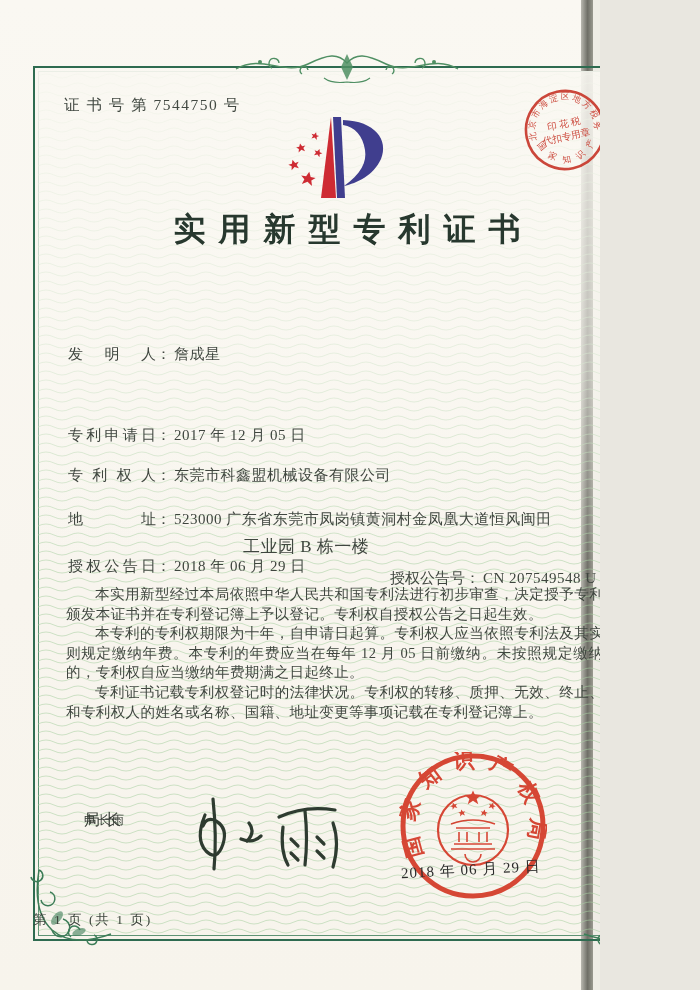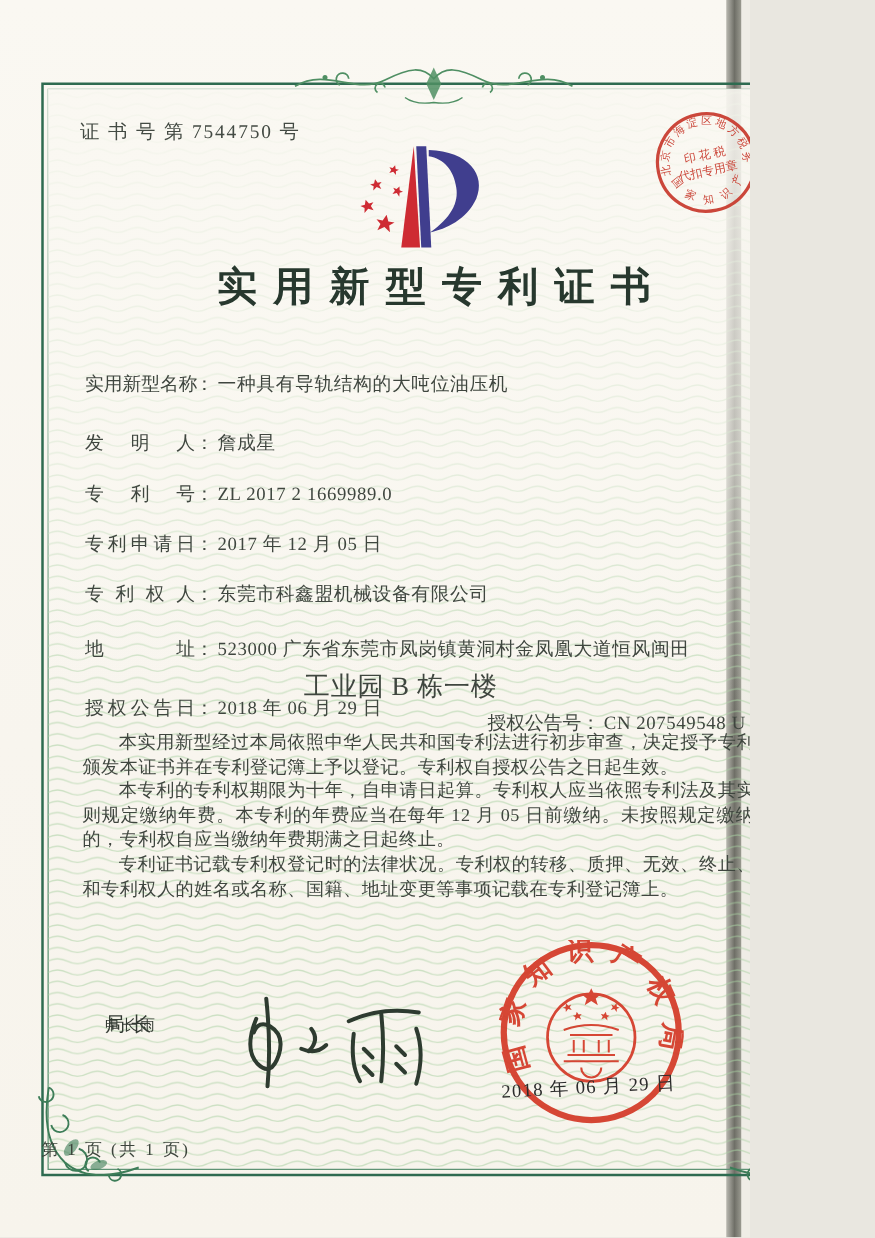--- a/index.html
+++ b/index.html
@@ -27,21 +27,21 @@
 
   .logo{position:absolute;left:285px;top:112px;width:114px;height:94px;}
 
   .title{position:absolute;left:33px;top:208px;width:628px;text-align:center;
     font-size:32px;font-weight:bold;color:#27382e;letter-spacing:13px;text-indent:13px;}
 
   .row{position:absolute;left:68px;font-size:15px;color:var(--ink);white-space:nowrap;}
   .row .lbl{display:inline-block;width:88px;text-align:justify;text-align-last:justify;}
   .row .val{margin-left:3px;letter-spacing:.5px;}
   .row .colon{margin-left:0;}
-  .addr-line2{position:absolute;left:175px;top:25px;font-size:21px;letter-spacing:.5px;}
+  .addr-line2{position:absolute;left:175px;top:25px;font-size:17px;letter-spacing:.5px;}
   .grant-right{position:absolute;left:322px;top:12px;}
 
   .paras{position:absolute;left:66px;top:585px;width:568px;font-size:14.5px;line-height:19.6px;
     color:var(--ink);text-align:justify;letter-spacing:.4px;}
   .paras p{text-indent:29px;}
 
   .officer-title{position:absolute;left:84px;top:810px;font-size:16px;letter-spacing:5px;color:#333a33;}
   .officer-name{position:absolute;left:84px;top:812px;font-size:12px;letter-spacing:2px;color:#333a33;}
   .signature{position:absolute;left:183px;top:793px;width:178px;height:80px;}
 
@@ -149,28 +149,22 @@
       <polygon points="46,5 51,86 36,86"></polygon>
     </g>
     <g fill="#403e8e">
       <polygon points="48,5 56,5 60,86 52,86"></polygon>
       <path d="M58,8 C90,9 104,28 96,47 C88,64 72,71 59,74 C76,62 82,50 80,38 C78,24 70,15 58,13 Z"></path>
     </g>
   </svg>
 
   <div class="title">实用新型专利证书</div>
 
-  <div class="row" style="top:298px">
-    <span class="lbl">实用新型名称</span><span class="colon">：</span><span class="val">一种具有导轨结构的大吨位油压机</span>
-  </div>
   <div class="row" style="top:345px">
     <span class="lbl">发明人</span><span class="colon">：</span><span class="val">詹成星</span>
-  </div>
-  <div class="row" style="top:386px">
-    <span class="lbl">专利号</span><span class="colon">：</span><span class="val">ZL 2017 2 1669989.0</span>
   </div>
   <div class="row" style="top:426px">
     <span class="lbl">专利申请日</span><span class="colon">：</span><span class="val">2017 年 12 月 05 日</span>
   </div>
   <div class="row" style="top:466px">
     <span class="lbl">专利权人</span><span class="colon">：</span><span class="val">东莞市科鑫盟机械设备有限公司</span>
   </div>
   <div class="row" style="top:510px">
     <span class="lbl">地址</span><span class="colon">：</span><span class="val">523000 广东省东莞市凤岗镇黄洞村金凤凰大道恒风闽田</span>
     <span class="addr-line2">工业园 B 栋一楼</span>

